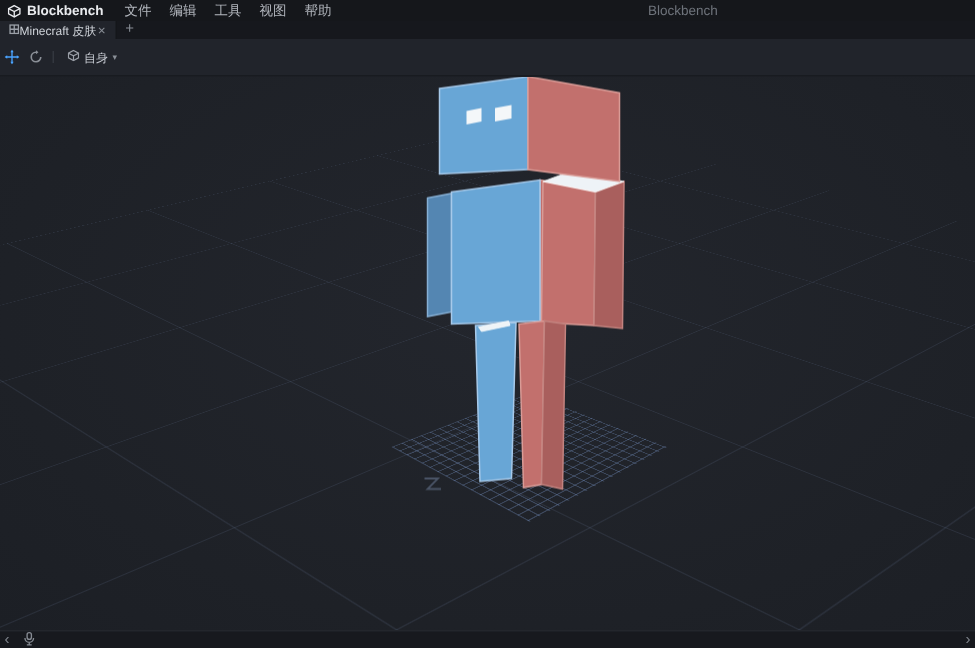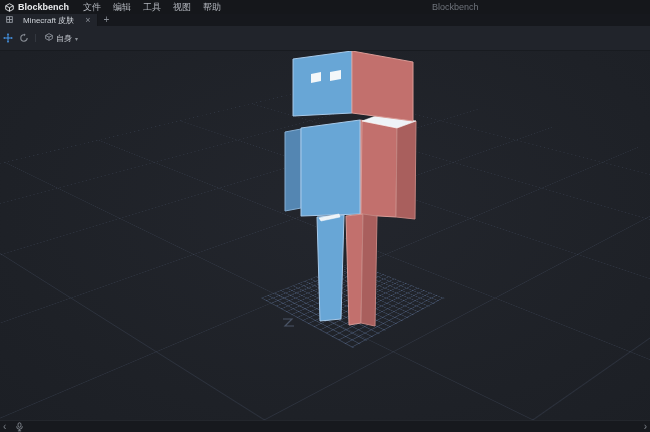--- a/index.html
+++ b/index.html
@@ -12,21 +12,21 @@
              padding:0 5px; font-size:9px; position:relative; flex:0 0 auto; }
   .logo { display:flex; align-items:center; gap:4px; color:#e9ebee; font-weight:bold; margin-right:8px; }
   .logo svg { display:block; }
   .menu-item { color:#b2b6bd; padding:12px 6px; cursor:default; white-space:nowrap; }
   .window-title { position:absolute; left:432px; top:0; height:14px; display:flex;
                   align-items:center; color:#6e737b; font-size:9px; }
 
   
   .tabbar { height:12px; background:#16181d; display:flex; align-items:stretch;
             font-size:8px; flex:0 0 auto; }
-  .tab { background:#21242b; display:flex; align-items:center; gap:10px; padding:0 6px;
+  .tab { background:#21242b; display:flex; align-items:center; gap:0; padding:0 6px;
          color:#ced2d8; border-right:1px solid #14161a; }
   .tab-close { color:#878c94; font-size:9px; line-height:1; padding:0 1px; }
   .new-tab { width:16px; display:flex; align-items:center; justify-content:center;
              color:#878c94; font-size:10px; line-height:1; }
 
   
   .toolbar { height:11px; background:#21242b; display:flex; align-items:center;
              padding:12px 3px; gap:6px; font-size:8px; flex:0 0 auto;
              border-bottom:1px solid #181b20; }
   .tool-icon { display:flex; align-items:center; justify-content:center; }

